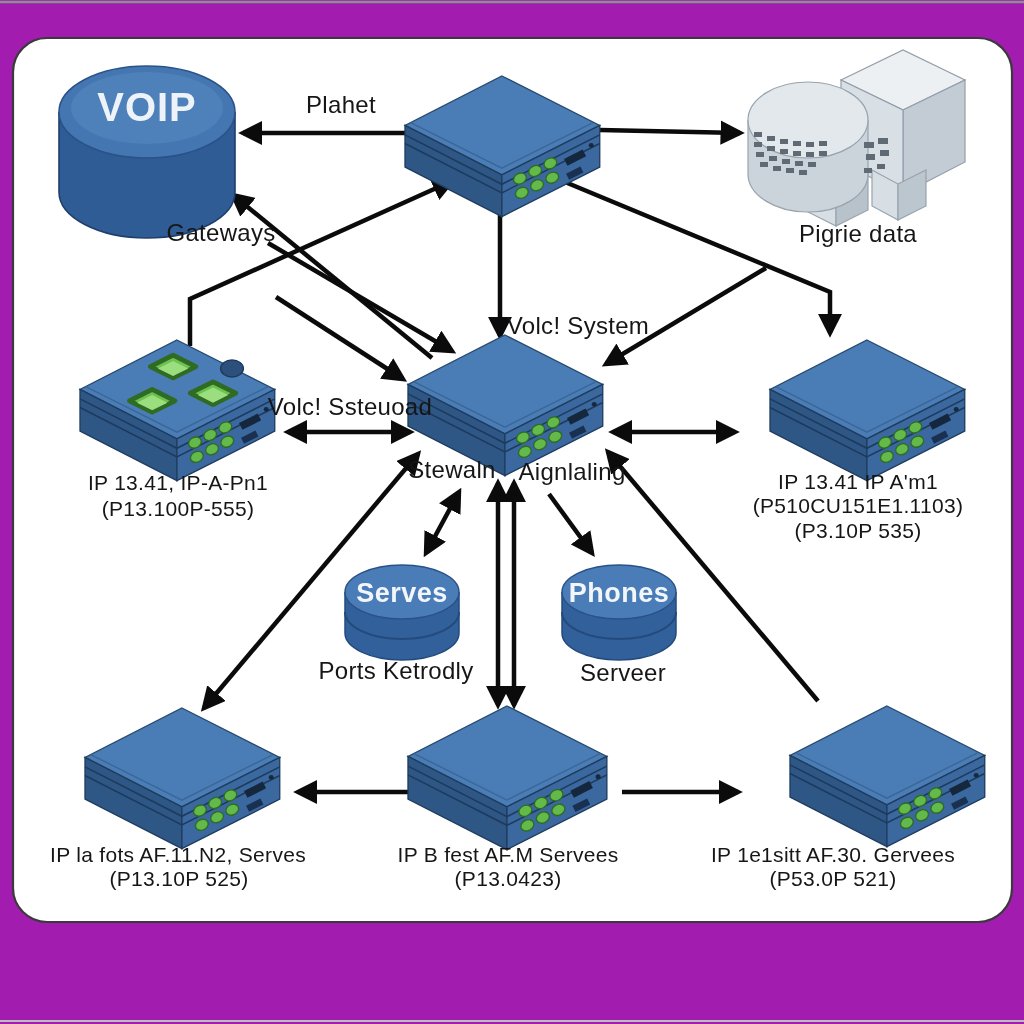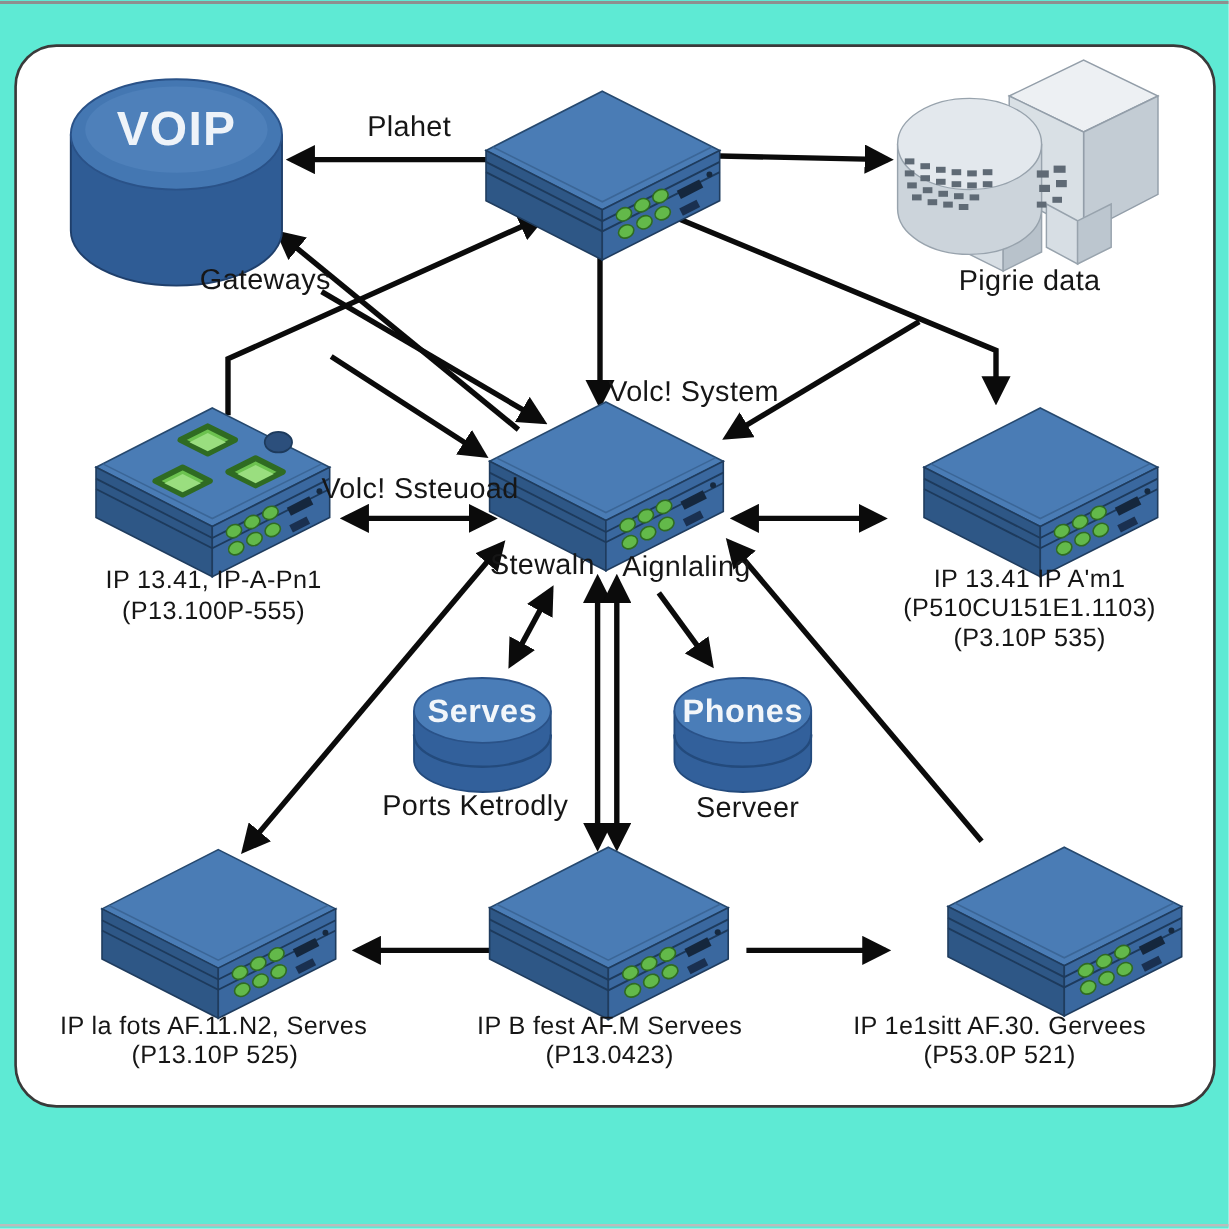--- a/index.html
+++ b/index.html
@@ -1,16 +1,16 @@
 <!DOCTYPE html>
 <html><head>
 <meta charset="utf-8">
 <style>
   html,body{margin:0;padding:0;background:#ffffff;}
-  .stage{position:relative;width:1024px;height:1024px;background:#5eead4;overflow:hidden;
+  .stage{position:relative;width:1024px;height:1024px;background:#a21caf;overflow:hidden;
          font-family:"Liberation Sans",sans-serif;}
   svg{display:block}
   text{font-family:"Liberation Sans",sans-serif;fill:#161616;}
   .caption{font-size:21px;letter-spacing:.3px;}
   .caption-lg{font-size:24px;letter-spacing:.3px;}
   .cyl-text{font-weight:bold;fill:#f2f6fa;font-size:27px;letter-spacing:.5px;}
   .voip-text{font-weight:bold;fill:#eef3f9;font-size:40px;letter-spacing:1px;}
   .edge{stroke:#0b0b0b;stroke-width:4.5;fill:none;}
 </style>
 </head>

